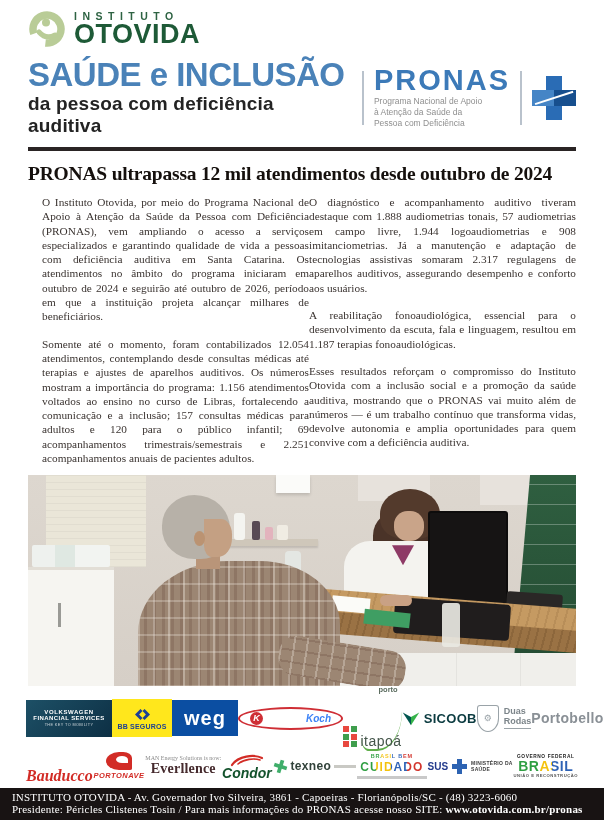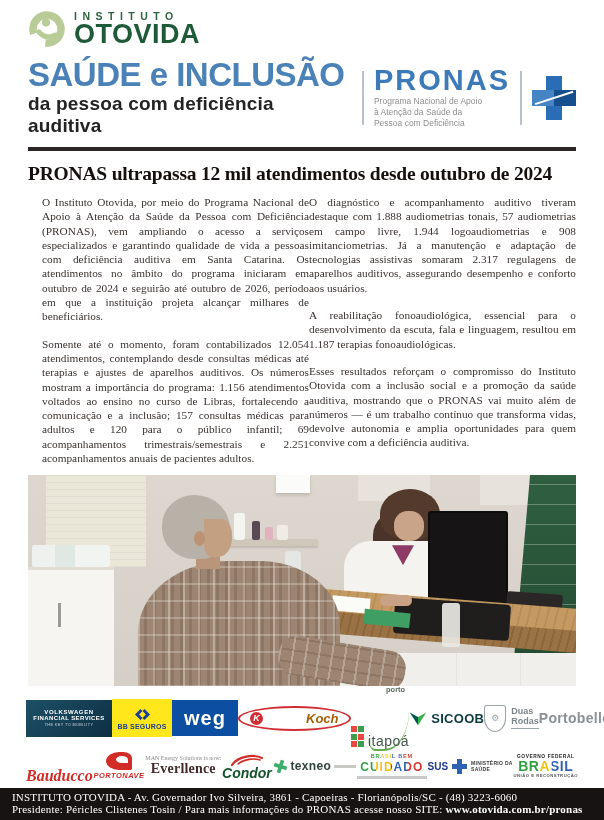--- a/index.html
+++ b/index.html
@@ -127,21 +127,21 @@
             align-items:center; justify-content:center; gap:1px; }
   .bb-label { font-size:7px; font-weight:800; color:#1c3f94; letter-spacing:.2px; }
 
   .weg-box { width:66px; height:36px; background:#0b4ea2; color:#fff; display:flex;
              align-items:center; justify-content:center; font-size:20px; font-weight:900; letter-spacing:1px; }
 
   .koch-oval { border:2.5px solid #cf2e35; border-radius:50%; padding:3px 10px; display:flex;
                align-items:center; gap:3px; }
   .koch-k { width:13px; height:13px; border-radius:50%; background:#cf2e35; color:#fff; font-size:9px;
             font-weight:900; display:flex; align-items:center; justify-content:center; font-style:italic; }
-  .koch-t { font-size:13px; font-weight:900; font-style:italic; color:#a16207;margin-left:40px; }
+  .koch-t { font-size:10px; font-weight:900; font-style:italic; color:#3b82f6;margin-left:40px; }
 
   .itapoa { flex-direction:row; gap:4px; align-items:flex-end; }
   .ita-squares { display:grid; grid-template-columns:6px 6px; grid-auto-rows:6px; gap:1.5px; margin-bottom:4px; }
   .ita-squares i { display:block; }
   .ita-text { display:flex; flex-direction:column; align-items:center; border-bottom:2px solid #5fae4a;
               border-radius:0 0 60% 20%; padding-bottom:1px;gap:40px; }
   .ita-top { font-size:7.5px; color:#5a6b5e; font-weight:600; margin-left:14px; }
   .ita-main { font-size:14px; color:#44554a; font-weight:400; letter-spacing:.5px; line-height:1; }
 
   .sicoob { flex-direction:row; gap:4px; }

